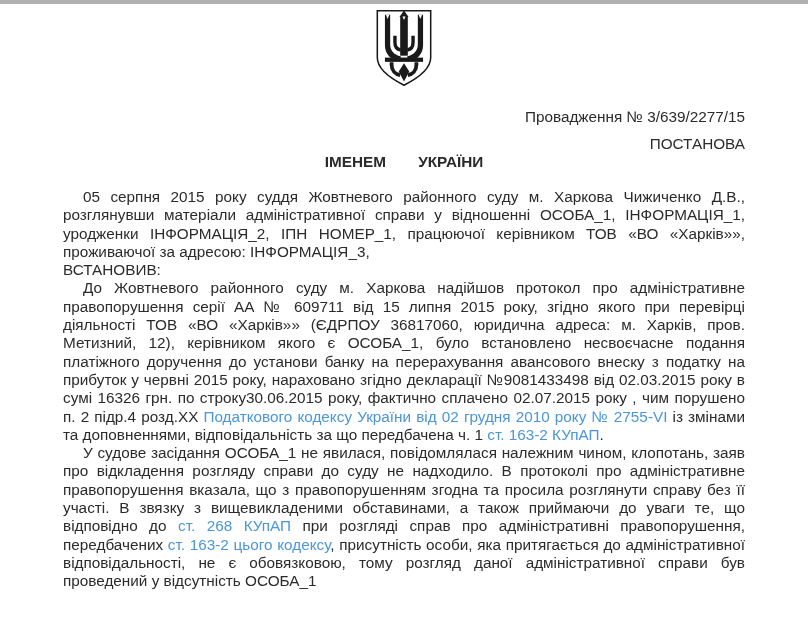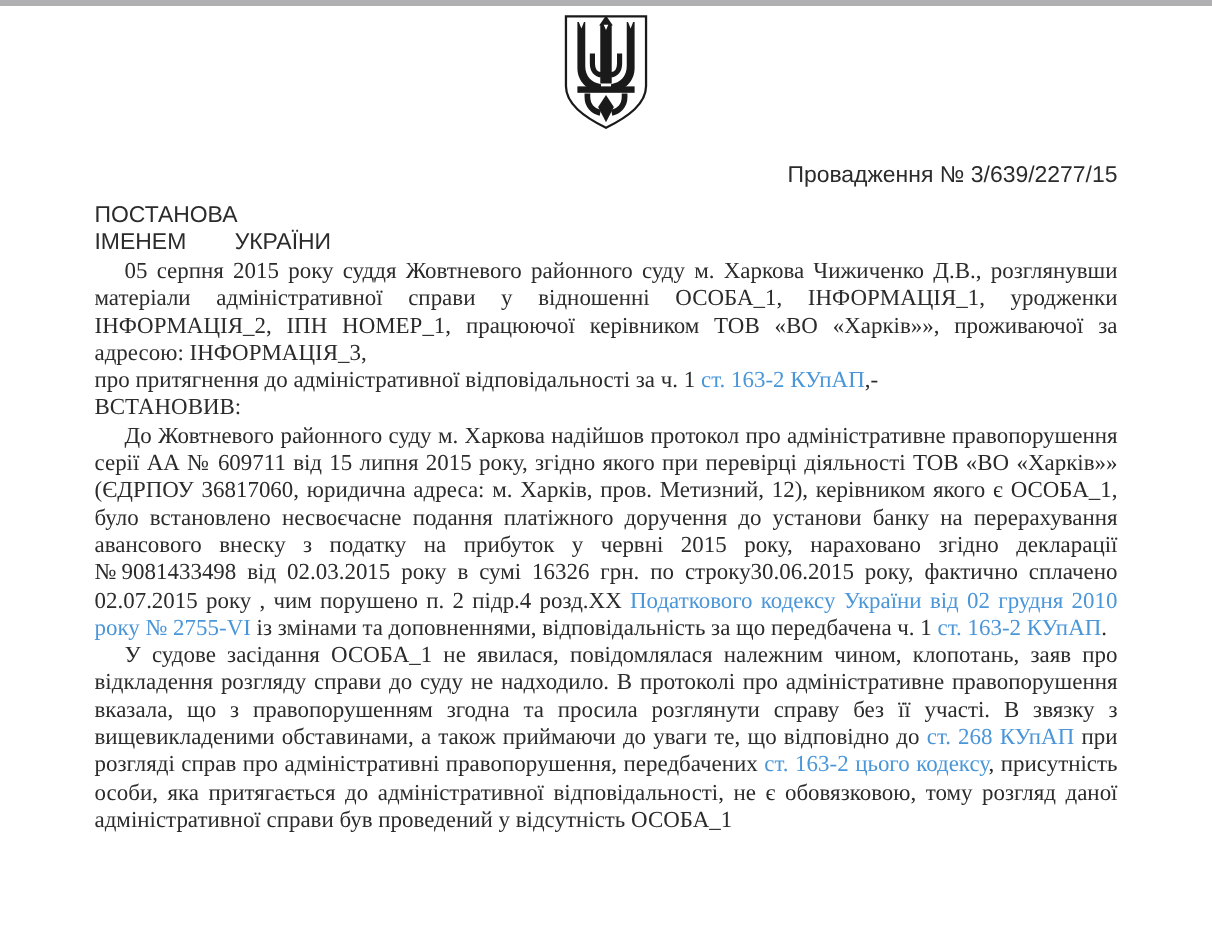--- a/index.html
+++ b/index.html
@@ -27,35 +27,36 @@
     margin: 0 auto;
     color: var(--text-color, #2b2b2b);
   }
   .case-info {
     margin-top: 15px;
     text-align: right;
     font-size: 15.3px;
     line-height: 19px;
   }
   .doc-title {
-    text-align: left;
+    text-align: right;
     font-size: 15.3px;
     line-height: 18px;
     margin-top: 9px;
   }
   .doc-subtitle {
+    text-align: center;
     font-size: 15.3px;
     line-height: 18px;
     word-spacing: 28px;
+    font-weight: bold;
   }
   .doc-body {
-    margin-top: 1px;
+    margin-top: 17px;
     font-size: 15.3px;
     line-height: 18.3px;
-    font-family: Liberation Serif, serif;
   }
   .doc-body p {
     margin: 0;
     text-align: justify;
   }
   .doc-body p.indent { text-indent: 20px; }
   .doc-body p.left   { text-align: left; }
   .doc-body p.center { text-indent: 0; }
   a.law {
     color: var(--link-color, #4a96d9);
@@ -100,18 +101,17 @@
 <div class="column">
   <div class="case-info">
     <div>Провадження № 3/639/2277/15</div>
   </div>
 
   <div class="doc-title">ПОСТАНОВА</div>
   <div class="doc-subtitle">ІМЕНЕМ УКРАЇНИ</div>
 
   <div class="doc-body">
       <p class="indent"><span>05 серпня 2015 року суддя Жовтневого районного суду м. Харкова Чижиченко Д.В., розглянувши матеріали адміністративної справи у відношенні ОСОБА_1, ІНФОРМАЦІЯ_1, уродженки ІНФОРМАЦІЯ_2, ІПН НОМЕР_1, працюючої керівником ТОВ «ВО «Харків»», проживаючої за адресою: ІНФОРМАЦІЯ_3,</span></p>
-      <p class="left"><span>про притягнення до адміністративної відповідальності за ч. 1 </span><a class="law">ст. 163-2 КУпАП</a><span>,-</span></p>
       <p class="center"><span>ВСТАНОВИВ:</span></p>
       <p class="indent"><span>До Жовтневого районного суду м. Харкова надійшов протокол про адміністративне правопорушення серії АА № 609711 від 15 липня 2015 року, згідно якого при перевірці діяльності ТОВ «ВО «Харків»» (ЄДРПОУ 36817060, юридична адреса: м. Харків, пров. Метизний, 12), керівником якого є ОСОБА_1, було встановлено несвоєчасне подання платіжного доручення до установи банку на перерахування авансового внеску з податку на прибуток у червні 2015 року, нараховано згідно декларації №9081433498 від 02.03.2015 року в сумі 16326 грн. по строку30.06.2015 року, фактично сплачено 02.07.2015 року , чим порушено п. 2 підр.4 розд.ХХ </span><a class="law">Податкового кодексу України від 02 грудня 2010 року № 2755-VI</a><span> із змінами та доповненнями, відповідальність за що передбачена ч. 1 </span><a class="law">ст. 163-2 КУпАП</a><span>.</span></p>
       <p class="indent"><span>У судове засідання ОСОБА_1 не явилася, повідомлялася належним чином, клопотань, заяв про відкладення розгляду справи до суду не надходило. В протоколі про адміністративне правопорушення вказала, що з правопорушенням згодна та просила розглянути справу без її участі. В звязку з вищевикладеними обставинами, а також приймаючи до уваги те, що відповідно до </span><a class="law">ст. 268 КУпАП</a><span> при розгляді справ про адміністративні правопорушення, передбачених </span><a class="law">ст. 163-2 цього кодексу</a><span>, присутність особи, яка притягається до адміністративної відповідальності, не є обовязковою, тому розгляд даної адміністративної справи був проведений у відсутність ОСОБА_1</span></p>
     </div>
 </div>
 
 </body></html>

